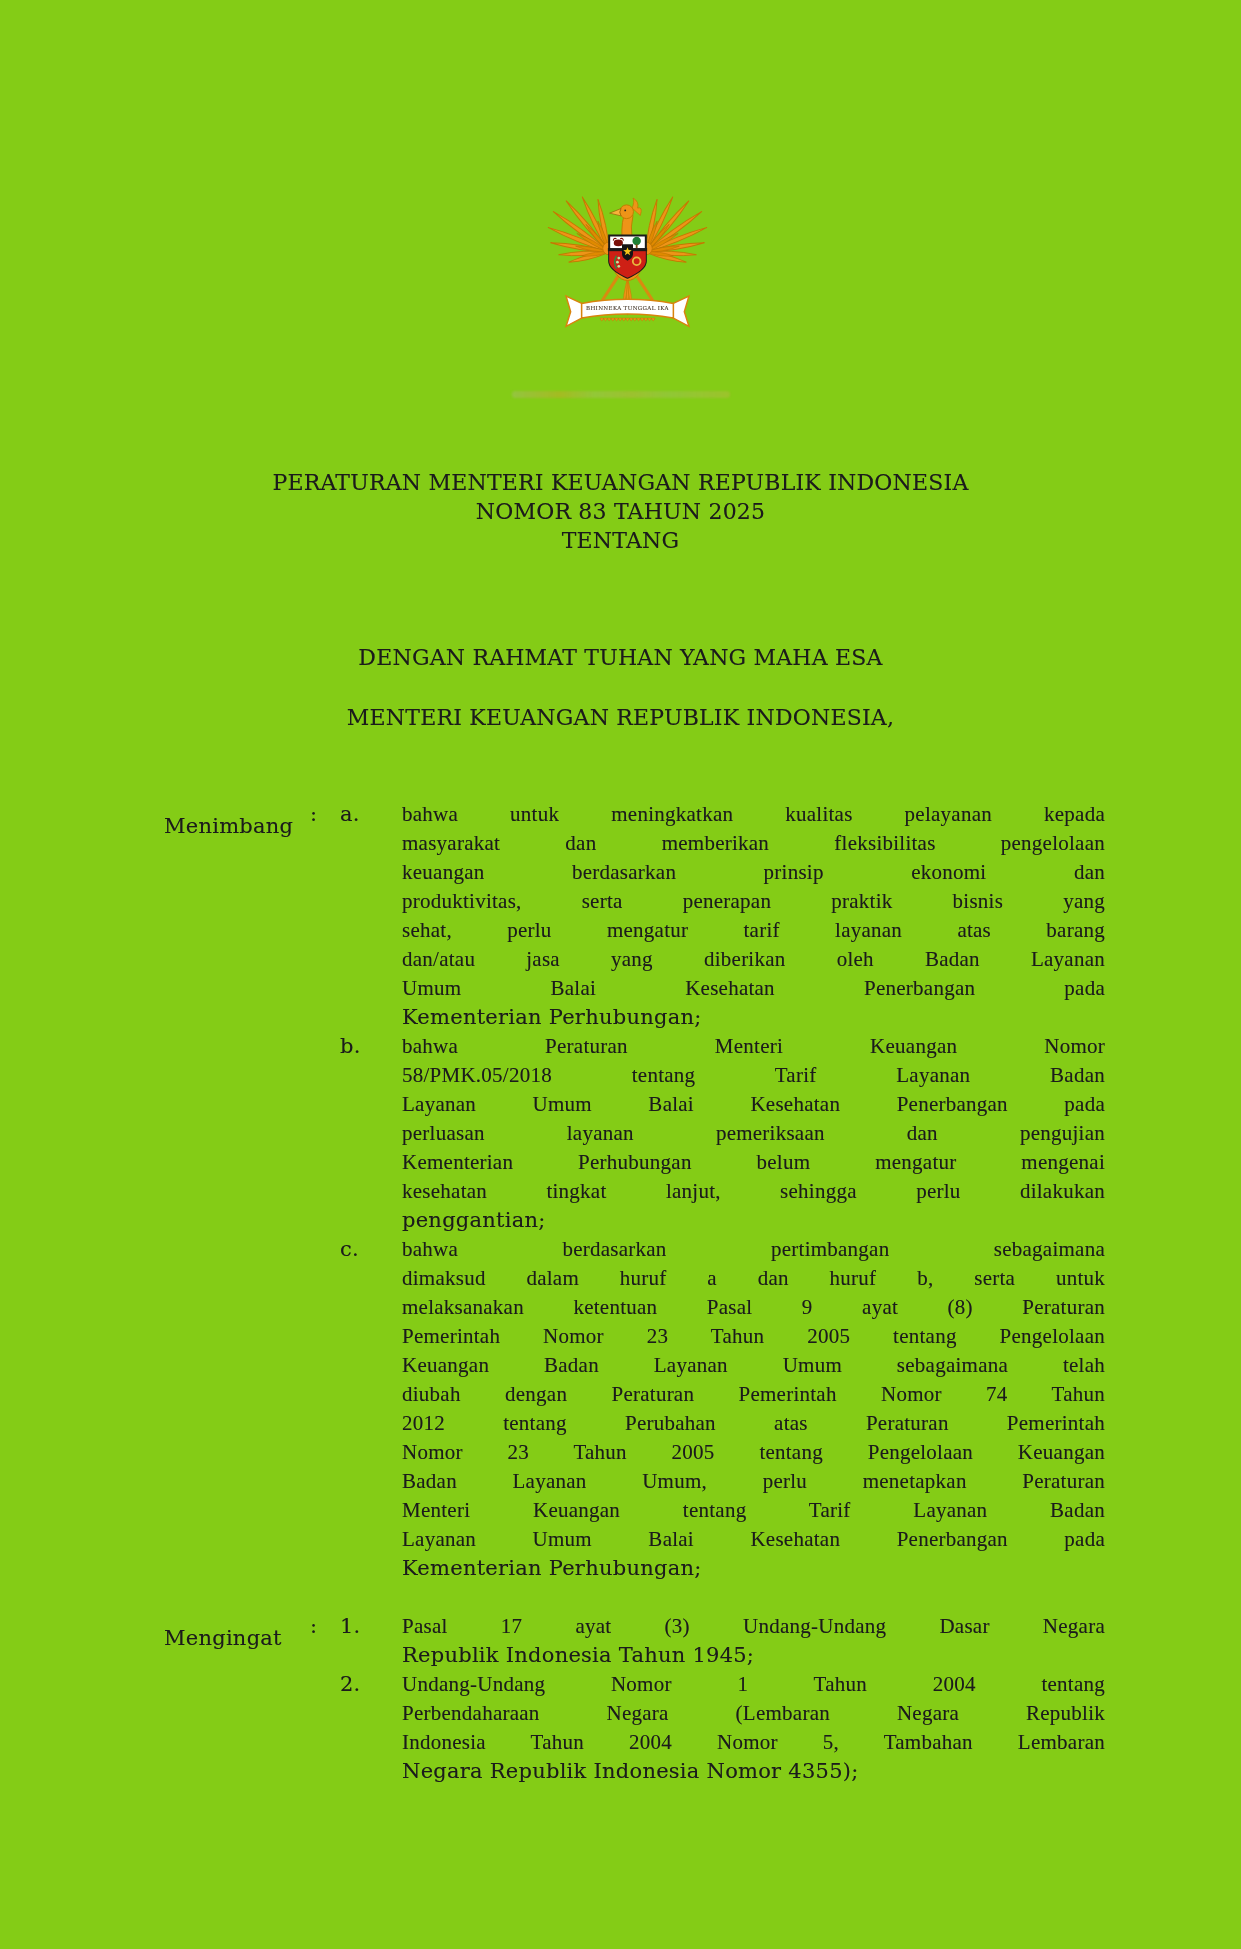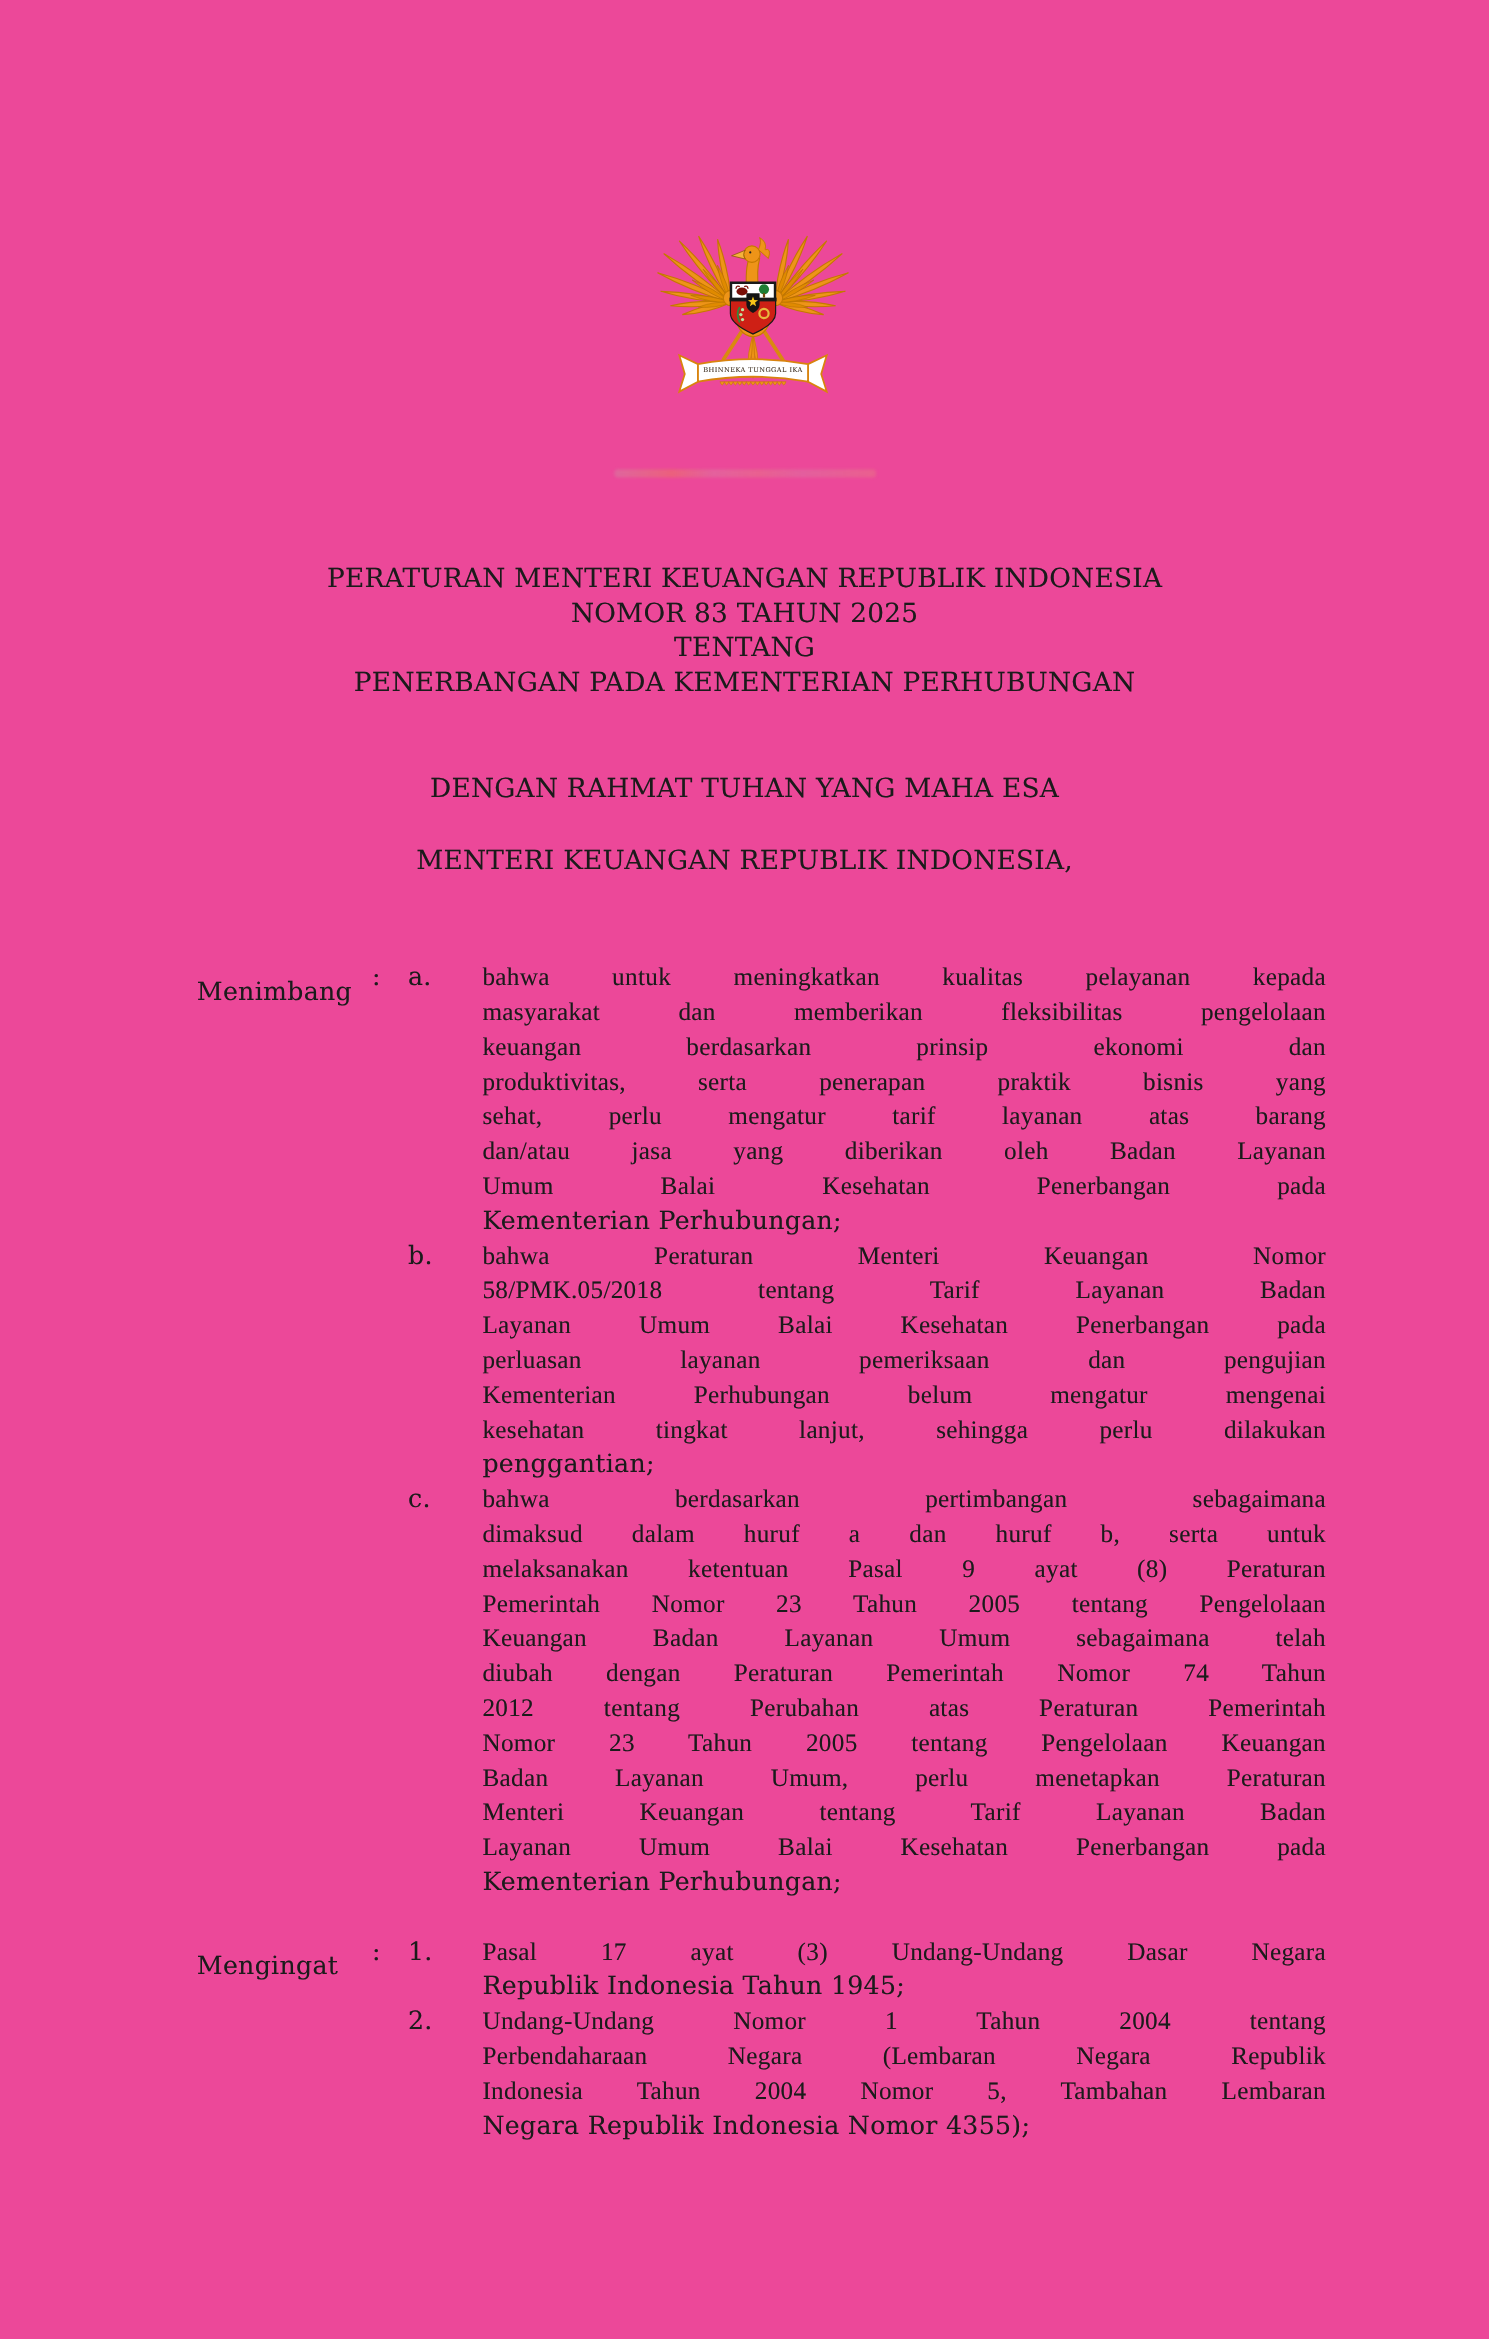--- a/index.html
+++ b/index.html
@@ -1,18 +1,18 @@
 <!DOCTYPE html>
 <html><head>
 <meta charset="utf-8">
 <style>
   * { margin:0; padding:0; box-sizing:border-box; }
   html,body { background:#ffffff; }
   .page {
-    position:relative; width:1241px; height:1949px; background:#ec4899;
+    position:relative; width:1241px; height:1949px; background:#84cc16;
     font-family:"DejaVu Serif","Liberation Serif",serif;
     color:#1b1b1b; overflow:hidden;
     text-shadow:0 0 0.45px rgba(40,40,40,.4);
   }
   .emblem { position:absolute; top:160px; left:545px; width:165px; height:175px; }
   .emblem svg { width:100%; height:100%; }
   .watermark {
     position:absolute; top:391px; left:512px; width:218px; height:7px;
     background:linear-gradient(90deg,
       rgba(190,178,170,.28) 0%, rgba(236,152,60,.30) 22%, rgba(200,185,175,.22) 38%,
@@ -125,21 +125,20 @@
       </g>
     </svg>
   </div>
 
   <div class="watermark"></div>
 
   <div class="title-block">
       <div class="title-line">PERATURAN MENTERI KEUANGAN REPUBLIK INDONESIA</div>
       <div class="title-line">NOMOR 83 TAHUN 2025</div>
       <div class="title-line">TENTANG</div>
-      <div class="title-line">PENERBANGAN PADA KEMENTERIAN PERHUBUNGAN</div>
     </div>
 
   <div class="center-line invocation">DENGAN RAHMAT TUHAN YANG MAHA ESA</div>
   <div class="center-line authority">MENTERI KEUANGAN REPUBLIK INDONESIA,</div>
 
   <div class="section sec-0">
     <span class="sec-label">Menimbang</span>
     <span class="sec-colon">:</span>
     <div class="items">
         <div class="item">

